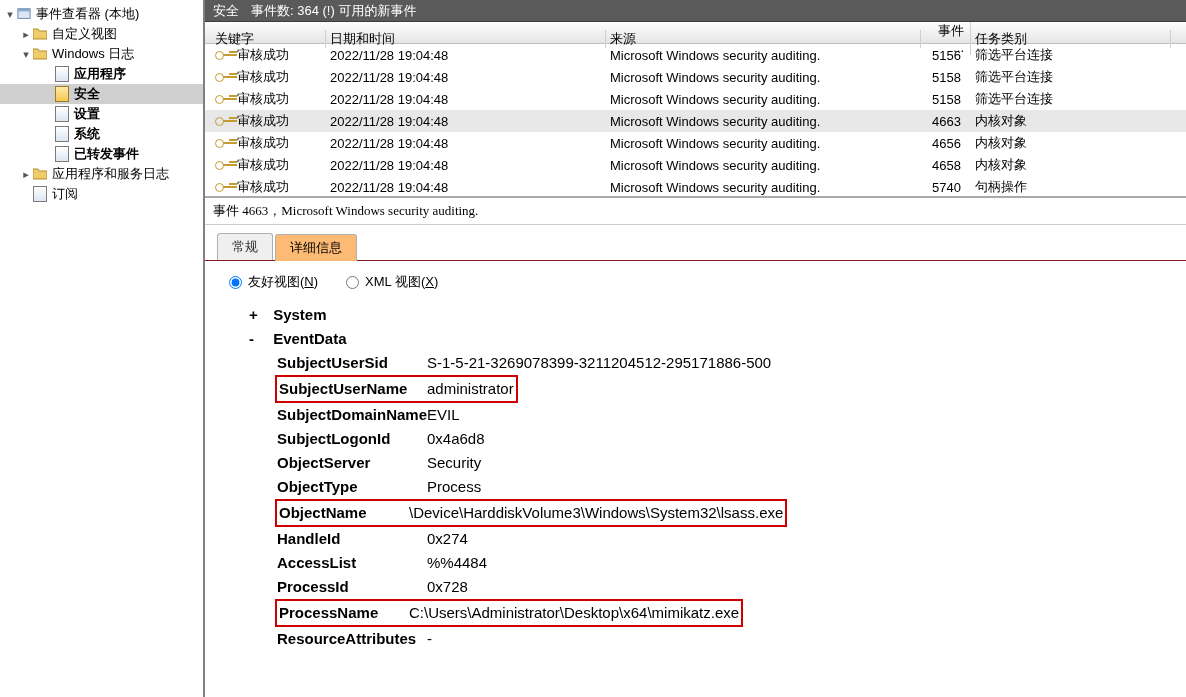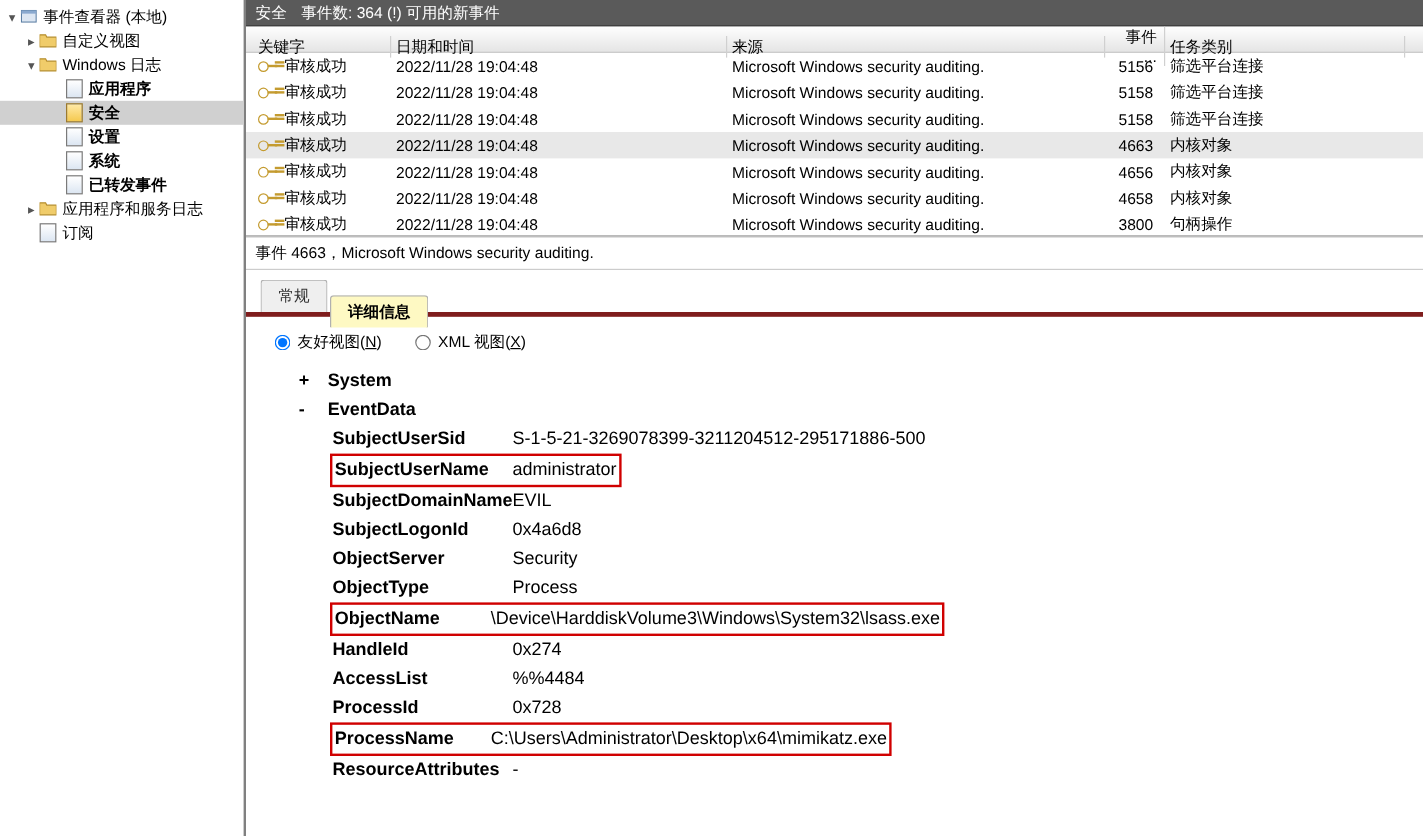--- a/index.html
+++ b/index.html
@@ -93,37 +93,37 @@
     content:""; position:absolute; left:8px; top:4px;
     width:8px; height:2px; background:#c49b2f;
     box-shadow: 6px 0 0 #c49b2f, 6px -3px 0 #c49b2f;
   }
 
   
   .detail-panel { flex:1; display:flex; flex-direction:column; border-top:1px solid #aaa; }
   .detail-title {
     padding:4px 8px; font-size:13px; color:#000;
     border-bottom:1px solid #ccc;
-    font-family: Liberation Sans, sans-serif;
+    font-family: Liberation Serif, serif;
     background:#fff;
   }
   .tabs-row {
     display:flex; align-items:flex-end;
-    border-bottom:4px solid #7f1d1d;
+    border-bottom:1px solid #7f1d1d;
     padding-left:12px; padding-top:8px;
     gap:2px; background:#fff;
   }
   .tab {
     padding:4px 14px; font-size:13px;
     border:1px solid #b0b0b0; border-bottom:none;
     border-radius:3px 3px 0 0;
     background:#efefef; color:#333;
     cursor:pointer;
   }
-  .tab.active { background:#fef9c3; position:relative; top:13px; color:#000;font-weight:bold; }
+  .tab.active { background:#fdba74; position:relative; top:1px; color:#000; }
 
   .view-radio-row {
     display:flex; gap:28px; padding:12px 20px 6px 24px; align-items:center;
   }
   .view-radio-row label { display:flex; align-items:center; gap:6px; font-size:13px; cursor:pointer; }
   .underline-key { text-decoration: underline; }
 
   .event-xml-tree {
     padding: 6px 26px 12px 44px;
     font-size: 15px;
@@ -294,21 +294,21 @@
             <div class="cell" style="text-align:right;padding-right:10px">4658</div>
             <div class="cell">内核对象</div>
           </div>
           <div class="ev-row">
             <div class="cell ev-key">
               <span class="key-icon"></span>
               <span>审核成功</span>
             </div>
             <div class="cell">2022/11/28 19:04:48</div>
             <div class="cell">Microsoft Windows security auditing.</div>
-            <div class="cell" style="text-align:right;padding-right:10px">3800</div>
+            <div class="cell" style="text-align:right;padding-right:10px">5740</div>
             <div class="cell">句柄操作</div>
           </div>
         </div>
     </div>
 
     <div class="detail-panel">
       <div class="detail-title">事件 4663，Microsoft Windows security auditing.</div>
 
       <div class="tabs-row">
         <div class="tab">常规</div>

